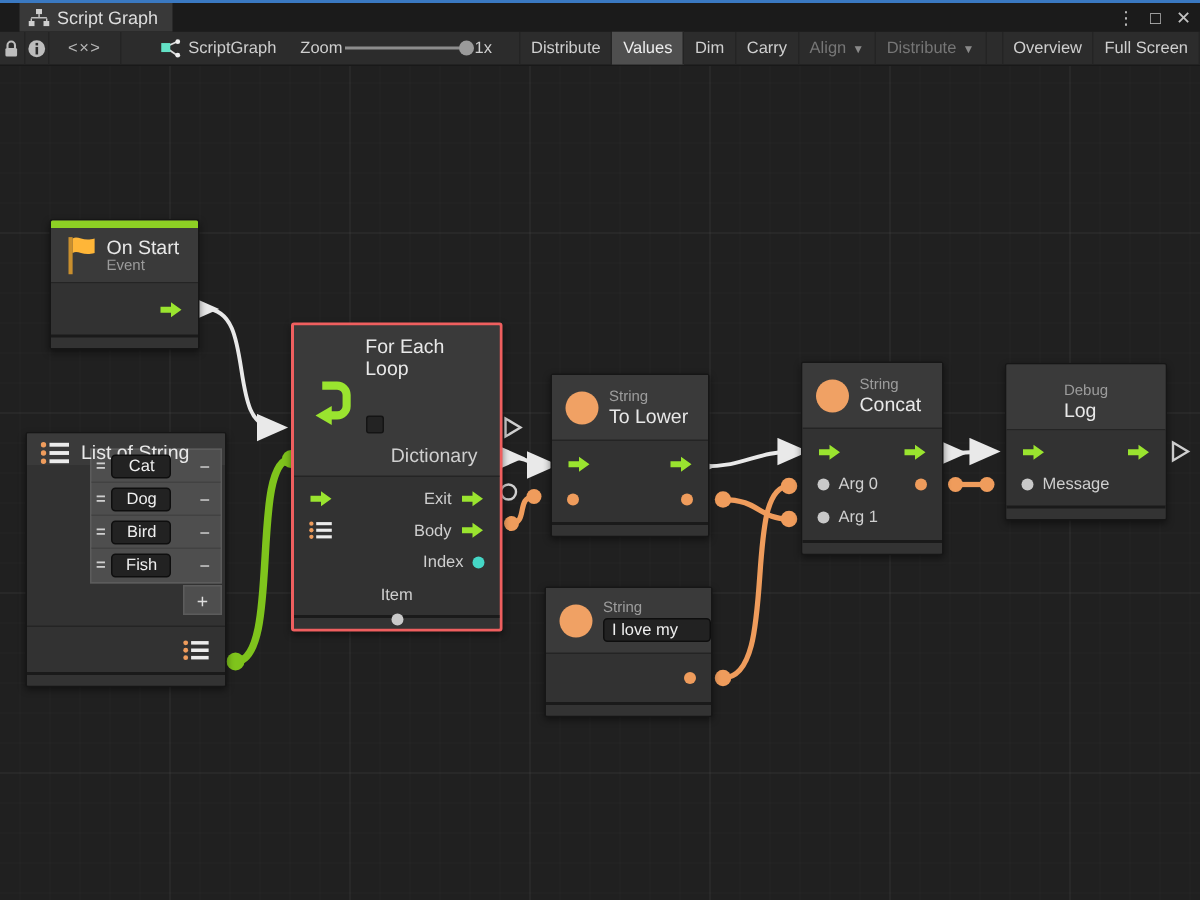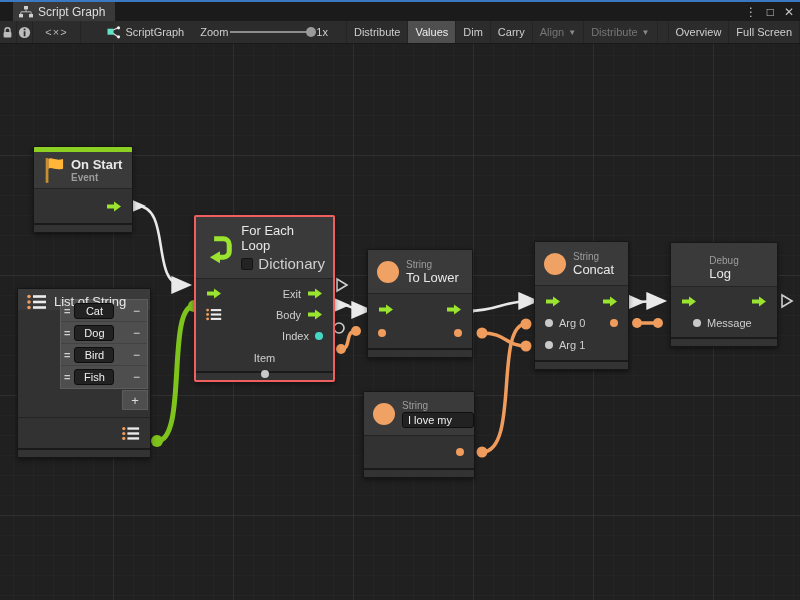--- a/index.html
+++ b/index.html
@@ -203,21 +203,21 @@
 
       <path d="M637,279 L658,279" stroke="var(--orange)" stroke-width="3.5" fill="none"></path>
       <circle cx="637" cy="279" r="5" fill="var(--orange)"></circle>
       <circle cx="658" cy="279" r="5" fill="var(--orange)"></circle>
 
       <polygon points="337,235 347,241 337,247" fill="none" stroke="#cfcfcf" stroke-width="1.6"></polygon>
       <circle cx="339" cy="284" r="5" fill="none" stroke="#cfcfcf" stroke-width="1.6"></circle>
       <polygon points="782,251 792,257 782,263" fill="none" stroke="#cfcfcf" stroke-width="1.6"></polygon>
     </svg>
 
-    <div class="node" style="left:33px;top:102px;width:100px;font-weight:bold;">
+    <div class="node" style="left:33px;top:102px;width:100px;">
       <div class="topstrip"></div>
       <div class="hdr" style="padding:4px 8px;">
         <svg width="22" height="28" viewBox="0 0 24 30">
           <rect x="4" y="2" width="3" height="27" fill="#c98f2e"></rect>
           <path d="M7,3 C11,0.5 14,5.5 23,3 V13.5 C14,16 11,11 7,13.5 z" fill="var(--flag_yellow)"></path>
         </svg>
         <div>
           <div class="t1">On Start</div>
           <div class="t2">Event</div>
         </div>
@@ -291,21 +291,21 @@
     <div class="node selected" style="left:194px;top:171px;width:141px;">
       <div class="hdr" style="padding:6px 8px;">
         <svg width="34" height="34" viewBox="0 0 36 36">
           <path d="M12,7 H23 A7,7 0 0 1 30,14 V22 A7,7 0 0 1 23,29 H18" stroke="var(--flow_green)" stroke-width="6" fill="none"></path>
           <polygon points="19,22 19,36 7,29" fill="var(--flow_green)"></polygon>
         </svg>
         <div>
           <div class="t1">For Each Loop</div>
           <div style="display:flex;align-items:center;gap:5px;margin-top:2px;">
             <span class="checkbox"></span>
-            <span class="t2" style="font-size:15px;color:#cfcfcf;">Dictionary</span>
+            <span class="t2" style="font-size:13px;color:#cfcfcf;margin-top:41px;">Dictionary</span>
           </div>
         </div>
       </div>
       <div class="nbody" style="padding:4px 0;">
         <div class="row" style="height:21px;">
           <svg width="16" height="11" viewBox="0 0 16 11">
             <path d="M1,3.5 h7 V0.5 L15,5.5 L8,10.5 V7.5 H1 z" fill="var(--flow_green)"></path>
           </svg>
           <span class="stretch"></span>
           <span>Exit</span>
@@ -441,21 +441,21 @@
       <div class="nbody" style="padding:3px 0;">
         <div class="row" style="height:22px;">
           <svg width="16" height="11" viewBox="0 0 16 11">
             <path d="M1,3.5 h7 V0.5 L15,5.5 L8,10.5 V7.5 H1 z" fill="var(--flow_green)"></path>
           </svg>
           <span class="stretch"></span>
           <svg width="16" height="11" viewBox="0 0 16 11">
             <path d="M1,3.5 h7 V0.5 L15,5.5 L8,10.5 V7.5 H1 z" fill="var(--flow_green)"></path>
           </svg>
         </div>
-        <div class="row" style="height:22px;margin-left:12px;">
+        <div class="row" style="height:22px;">
           <span class="dot gray"></span>
           <span>Message</span>
           <span class="stretch"></span>
         </div>
       </div>
       <div class="ftr"></div>
     </div>
 
   </div>
 </div>

